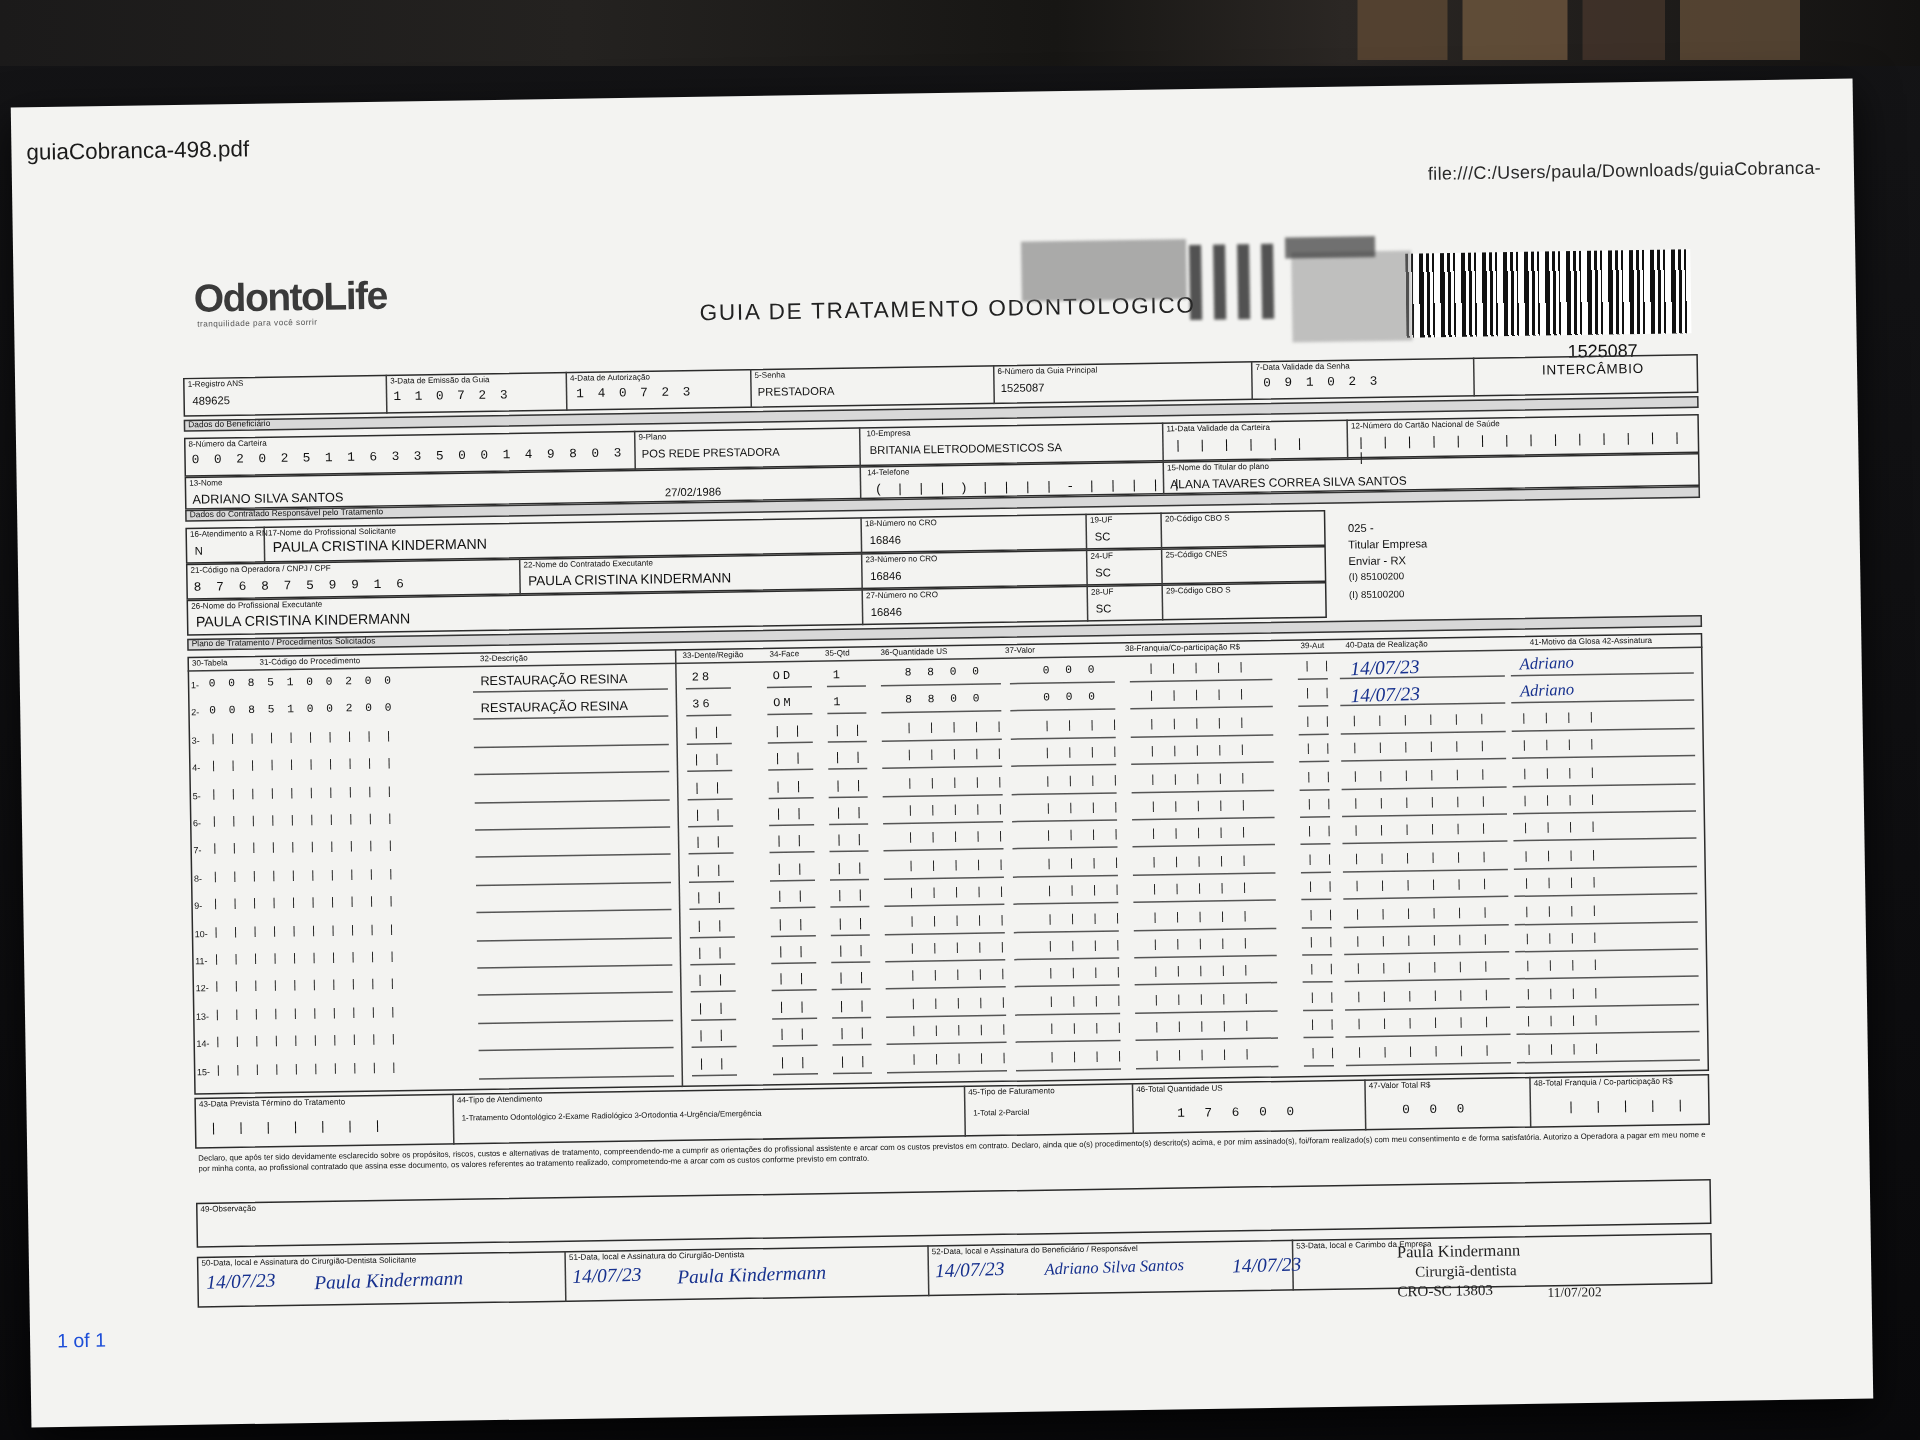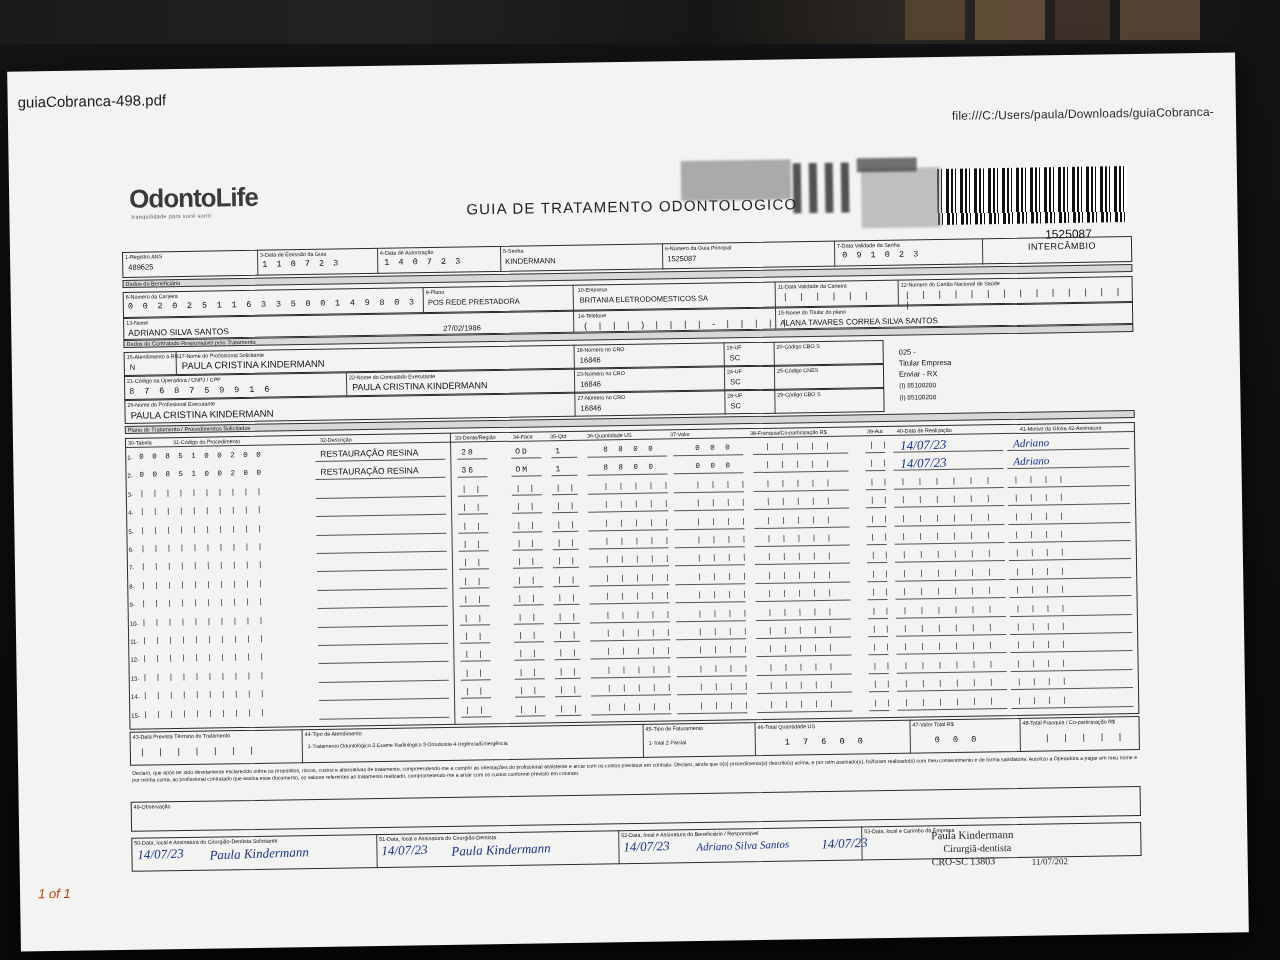--- a/index.html
+++ b/index.html
@@ -25,21 +25,21 @@
     position:absolute;
     left:14px;top:62px;
     width:1228px;height:880px;
     background:#f3f3f1;
     transform:rotate(-0.9deg);
     box-shadow:0 10px 30px rgba(0,0,0,.75);
   }
   .sheet-inner{position:absolute;inset:0;}
 
   .pdfname{position:absolute;left:10px;top:22px;font-size:15px;color:#1a1a1a;}
-  .pageno{position:absolute;left:18px;top:815px;font-size:13px;color:#c2410c;font-style:italic;}
+  .pageno{position:absolute;left:18px;top:815px;font-size:13px;color:#1d4ed8;}
   .fileurl{position:absolute;right:22px;top:52px;font-size:12px;color:#2a2a2a;letter-spacing:.2px;}
 
   
   .form{
     position:absolute;left:112px;top:100px;width:1010px;height:700px;
     font-size:8px;color:#111;
   }
   .logo{position:absolute;left:8px;top:14px;font-size:26px;font-weight:bold;letter-spacing:-1px;color:#3a3a3a;}
   .logosub{position:absolute;left:10px;top:44px;font-size:5.5px;color:#555;letter-spacing:.3px;}
   .guititle{position:absolute;left:345px;top:36px;font-size:15px;letter-spacing:1.2px;color:#222;}
@@ -123,21 +123,21 @@
       <div class="lbl" style="left:3px;top:84px;">1-Registro ANS</div>
       <div class="valsm" style="left:6px;top:93px;">489625</div>
 
       <div class="lbl" style="left:138px;top:84px;">3-Data de Emissão da Guia</div>
       <div class="boxes" style="left:140px;top:92px;letter-spacing:2px;">1 1 0 7 2 3</div>
 
       <div class="lbl" style="left:258px;top:84px;">4-Data de Autorização</div>
       <div class="boxes" style="left:262px;top:92px;letter-spacing:2px;">1 4 0 7 2 3</div>
 
       <div class="lbl" style="left:381px;top:84px;">5-Senha</div>
-      <div class="valsm" style="left:383px;top:93px;">KINDERMANN</div>
+      <div class="valsm" style="left:383px;top:93px;">PRESTADORA</div>
 
       <div class="lbl" style="left:543px;top:84px;">6-Número da Guia Principal</div>
       <div class="valsm" style="left:545px;top:93px;">1525087</div>
 
       <div class="lbl" style="left:715px;top:84px;">7-Data Validade da Senha</div>
       <div class="boxes" style="left:720px;top:92px;letter-spacing:2px;">0 9 1 0 2 3</div>
 
       <div class="sec" style="left:0;top:110px;width:1010px;box-sizing:border-box;border:1px solid #333;">Dados do Beneficiário</div>
 
       <div class="row" style="left:0;top:122px;width:1010px;height:26px;"></div>

